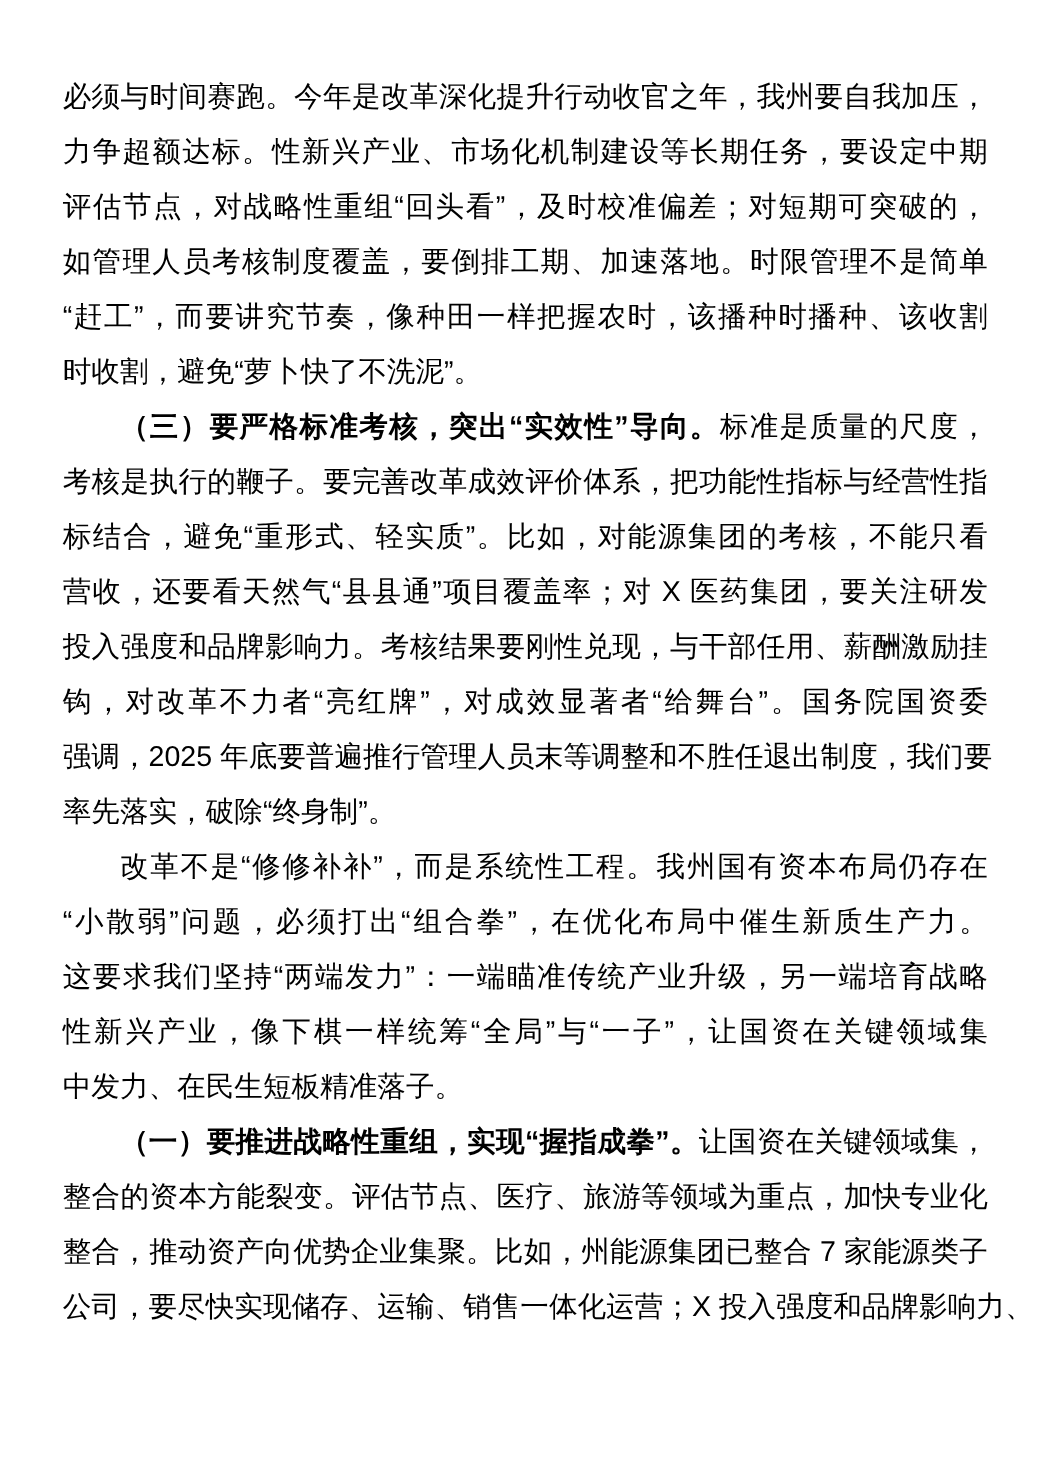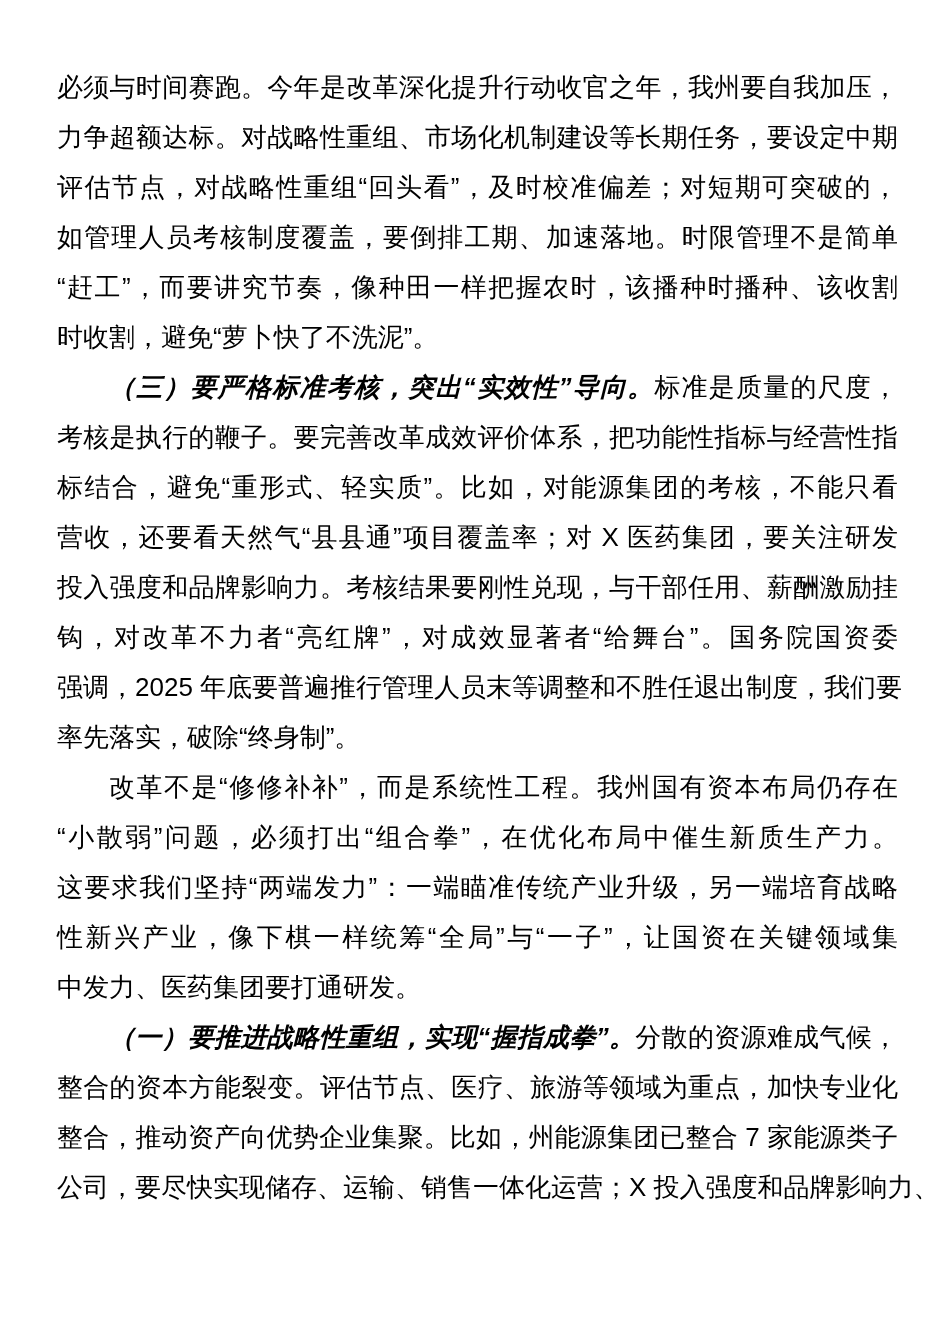--- a/index.html
+++ b/index.html
@@ -36,52 +36,52 @@
     overflow: visible;
   }
   .line.last {
     text-align: left;
     text-align-last: left;
   }
   .line.indent {
     text-indent: 2em;
   }
   .run { font-weight: 400; }
-  .run.bold { font-weight: 700; font-style: italic; }
+  .run.bold { font-weight: 700; }
 </style>
 </head>
 <body style="background: rgb(255, 255, 255); color: rgb(0, 0, 0);">
 
 <div class="page">
   <div id="doc">
       <div class="para">
         <div class="line"><span class="run">必须与时间赛跑。今年是改革深化提升行动收官之年，我州要自我加压，</span></div>
-        <div class="line"><span class="run">力争超额达标。对战略性重组、市场化机制建设等长期任务，要设定中期</span></div>
+        <div class="line"><span class="run">力争超额达标。性新兴产业、市场化机制建设等长期任务，要设定中期</span></div>
         <div class="line"><span class="run">评估节点，对战略性重组“回头看”，及时校准偏差；对短期可突破的，</span></div>
         <div class="line"><span class="run">如管理人员考核制度覆盖，要倒排工期、加速落地。时限管理不是简单</span></div>
         <div class="line"><span class="run">“赶工”，而要讲究节奏，像种田一样把握农时，该播种时播种、该收割</span></div>
         <div class="line last"><span class="run">时收割，避免“萝卜快了不洗泥”。</span></div>
       </div>
       <div class="para">
         <div class="line indent"><span class="run bold">（三）要严格标准考核，突出“实效性”导向。</span><span class="run">标准是质量的尺度，</span></div>
         <div class="line"><span class="run">考核是执行的鞭子。要完善改革成效评价体系，把功能性指标与经营性指</span></div>
         <div class="line"><span class="run">标结合，避免“重形式、轻实质”。比如，对能源集团的考核，不能只看</span></div>
         <div class="line"><span class="run">营收，还要看天然气“县县通”项目覆盖率；对 X 医药集团，要关注研发</span></div>
         <div class="line"><span class="run">投入强度和品牌影响力。考核结果要刚性兑现，与干部任用、薪酬激励挂</span></div>
         <div class="line"><span class="run">钩，对改革不力者“亮红牌”，对成效显著者“给舞台”。国务院国资委</span></div>
         <div class="line"><span class="run">强调，2025 年底要普遍推行管理人员末等调整和不胜任退出制度，我们要</span></div>
         <div class="line last"><span class="run">率先落实，破除“终身制”。</span></div>
       </div>
       <div class="para">
         <div class="line indent"><span class="run">改革不是“修修补补”，而是系统性工程。我州国有资本布局仍存在</span></div>
         <div class="line"><span class="run">“小散弱”问题，必须打出“组合拳”，在优化布局中催生新质生产力。</span></div>
         <div class="line"><span class="run">这要求我们坚持“两端发力”：一端瞄准传统产业升级，另一端培育战略</span></div>
         <div class="line"><span class="run">性新兴产业，像下棋一样统筹“全局”与“一子”，让国资在关键领域集</span></div>
-        <div class="line last"><span class="run">中发力、医药集团要打通研发。</span></div>
+        <div class="line last"><span class="run">中发力、在民生短板精准落子。</span></div>
       </div>
       <div class="para">
-        <div class="line indent"><span class="run bold">（一）要推进战略性重组，实现“握指成拳”。</span><span class="run">分散的资源难成气候，</span></div>
+        <div class="line indent"><span class="run bold">（一）要推进战略性重组，实现“握指成拳”。</span><span class="run">让国资在关键领域集，</span></div>
         <div class="line"><span class="run">整合的资本方能裂变。评估节点、医疗、旅游等领域为重点，加快专业化</span></div>
         <div class="line"><span class="run">整合，推动资产向优势企业集聚。比如，州能源集团已整合 7 家能源类子</span></div>
         <div class="line last"><span class="run">公司，要尽快实现储存、运输、销售一体化运营；X 投入强度和品牌影响力、</span></div>
       </div>
     </div>
 </div>
 
 </body></html>

